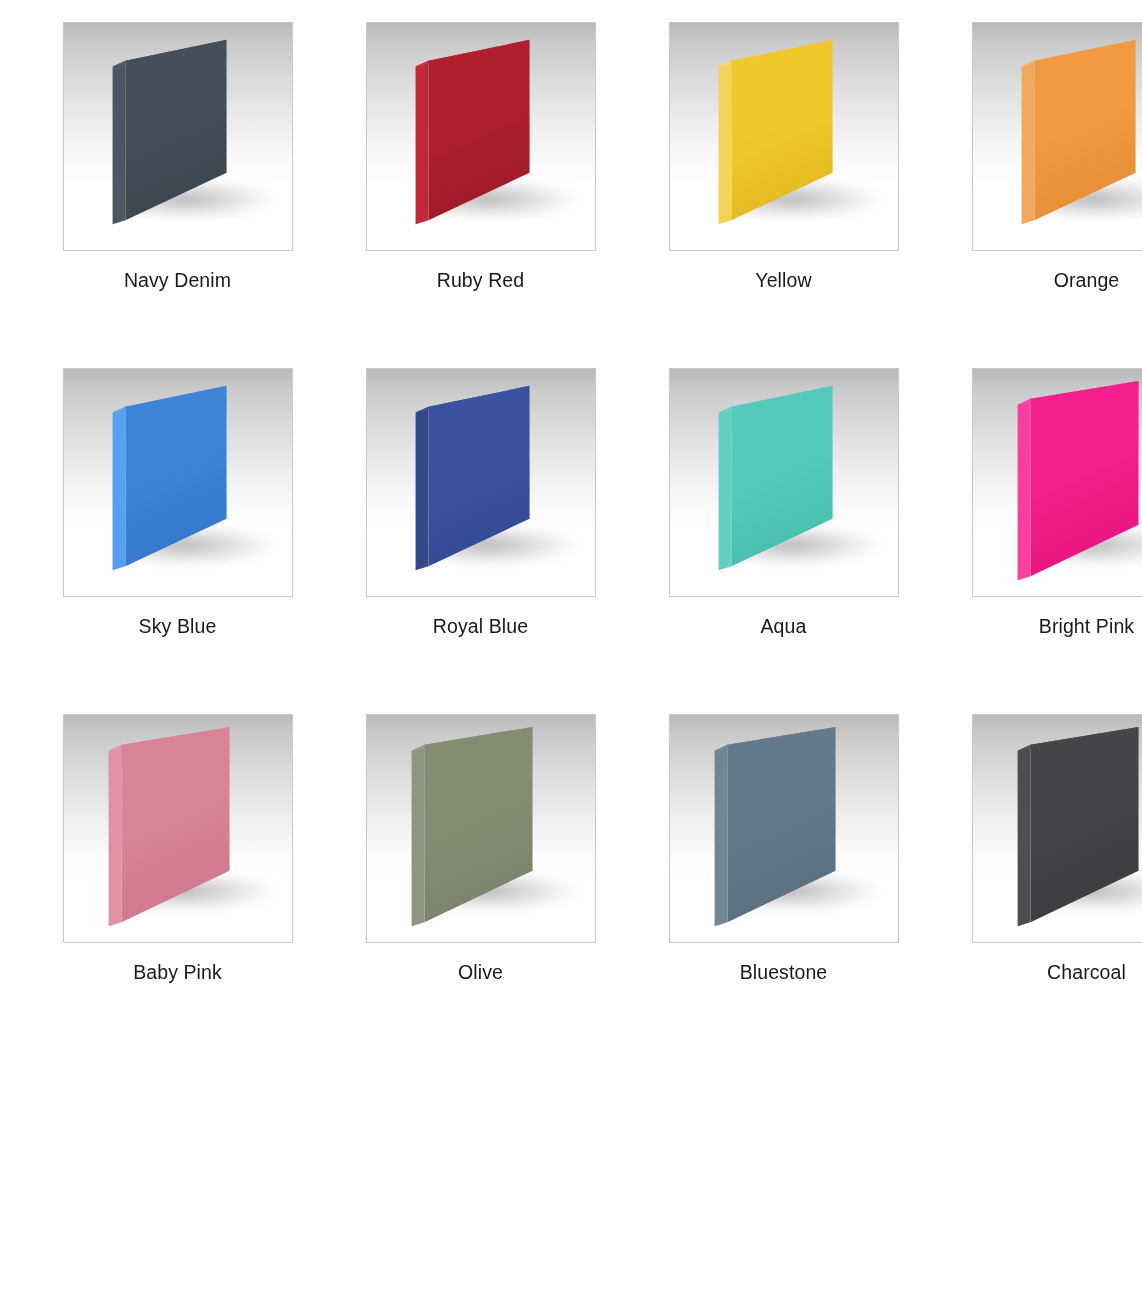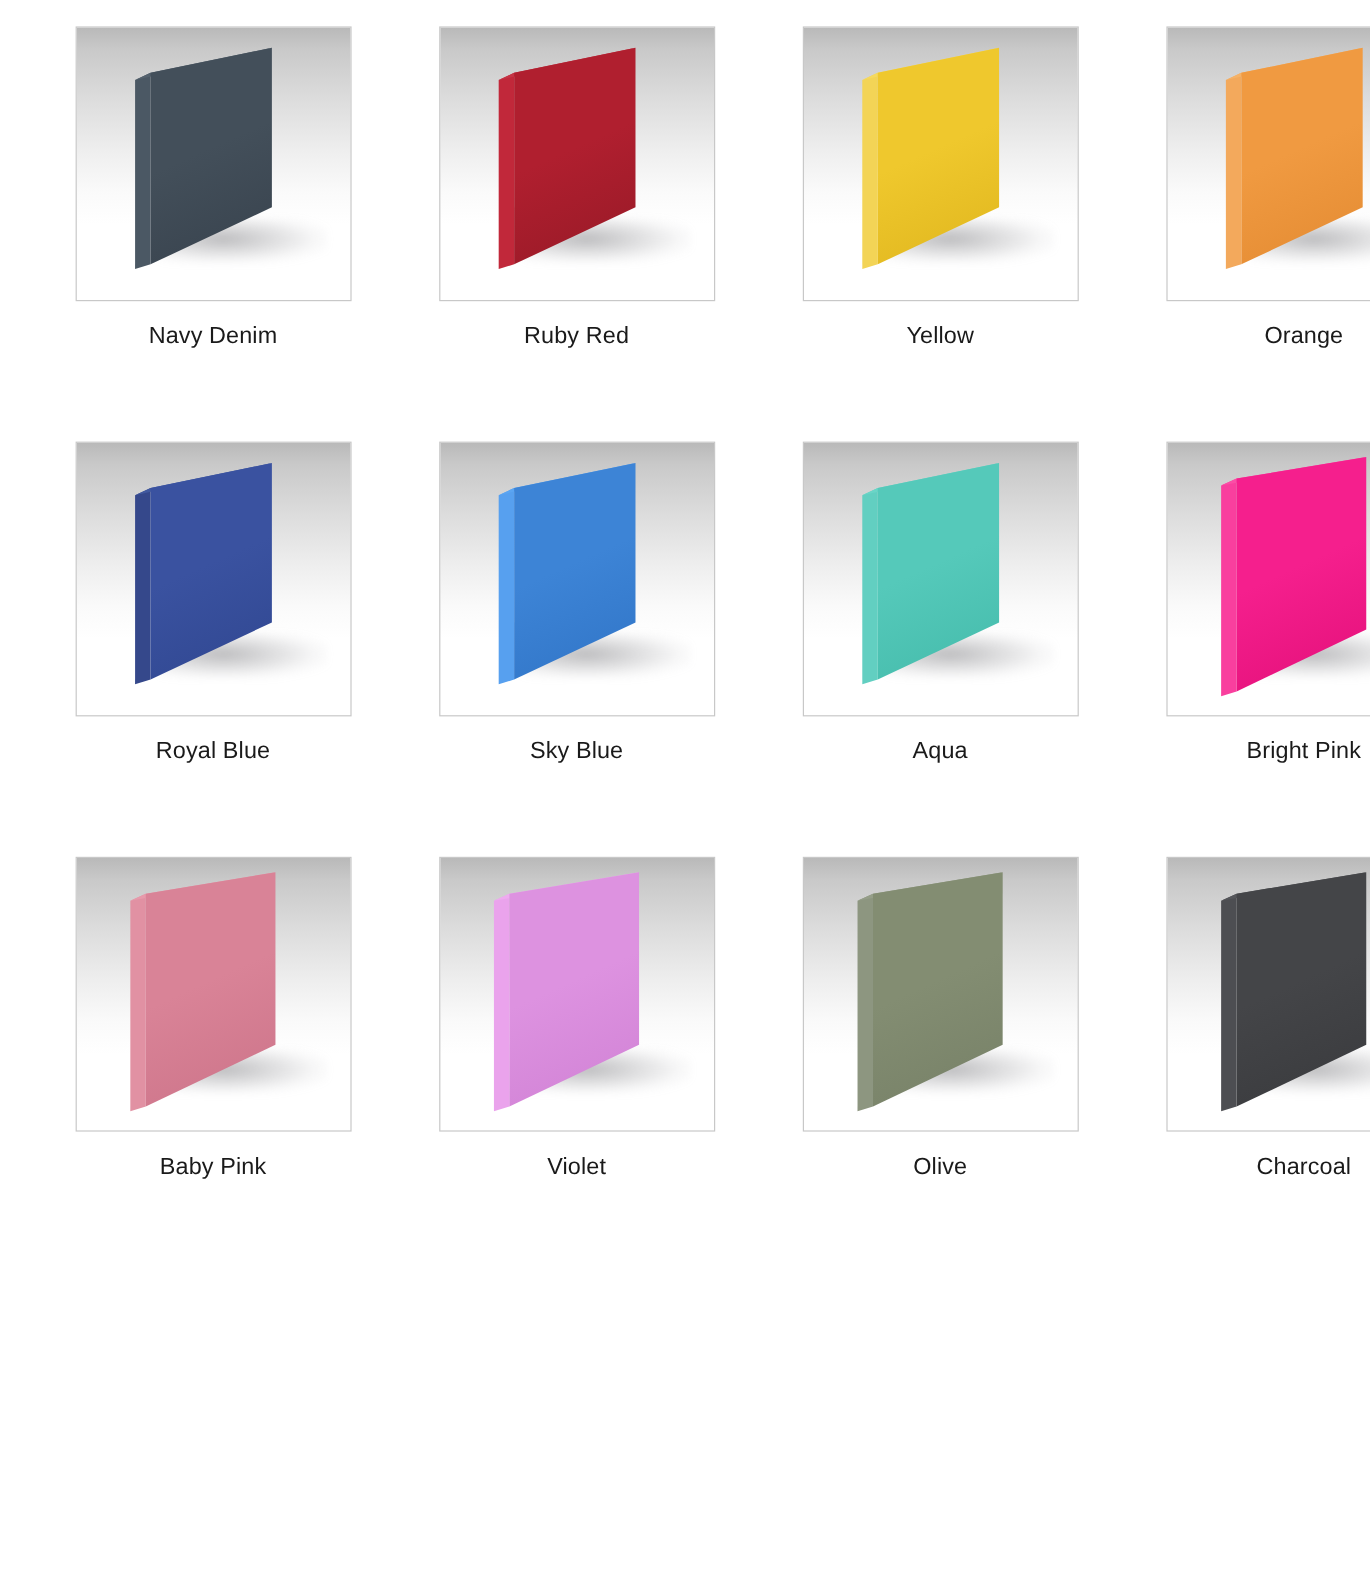--- a/index.html
+++ b/index.html
@@ -162,56 +162,56 @@
           <polygon points="62,38 164,17 164,151 62,199" fill="url(#fg3)"></polygon>
         </svg>
       </div>
       <div class="swatch-label">Orange</div>
     </div>
     <div class="swatch-cell">
       <div class="swatch-card">
         <div class="ground-shadow"></div>
         <svg class="panel-svg" viewBox="0 0 230 229" preserveAspectRatio="none">
           <defs>
+            <linearGradient id="fg4" x1="0" y1="0" x2="0.25" y2="1">
+              <stop offset="0%" stop-color="#3d84d6"></stop>
+              <stop offset="55%" stop-color="#3d84d6"></stop>
+              <stop offset="100%" stop-color="#3479cb"></stop>
+            </linearGradient>
+          </defs>
+          <polygon points="49,44 62,38 62,199 49,203" fill="#57a0ef"></polygon>
+          <polygon points="49,44 62,38 164,17 153,21" fill="#5ba5f2"></polygon>
+          <polygon points="62,38 164,17 164,151 62,199" fill="url(#fg4)"></polygon>
+        </svg>
+      </div>
+      <div class="swatch-label">Sky Blue</div>
+    </div>
+    <div class="swatch-cell">
+      <div class="swatch-card">
+        <div class="ground-shadow"></div>
+        <svg class="panel-svg" viewBox="0 0 230 229" preserveAspectRatio="none">
+          <defs>
             <linearGradient id="fg5" x1="0" y1="0" x2="0.25" y2="1">
               <stop offset="0%" stop-color="#3a52a0"></stop>
               <stop offset="55%" stop-color="#3a52a0"></stop>
               <stop offset="100%" stop-color="#334a95"></stop>
             </linearGradient>
           </defs>
           <polygon points="49,44 62,38 62,199 49,203" fill="#35488b"></polygon>
           <polygon points="49,44 62,38 164,17 153,21" fill="#41599f"></polygon>
           <polygon points="62,38 164,17 164,151 62,199" fill="url(#fg5)"></polygon>
         </svg>
       </div>
       <div class="swatch-label">Royal Blue</div>
     </div>
     <div class="swatch-cell">
       <div class="swatch-card">
         <div class="ground-shadow"></div>
         <svg class="panel-svg" viewBox="0 0 230 229" preserveAspectRatio="none">
           <defs>
-            <linearGradient id="fg4" x1="0" y1="0" x2="0.25" y2="1">
-              <stop offset="0%" stop-color="#3d84d6"></stop>
-              <stop offset="55%" stop-color="#3d84d6"></stop>
-              <stop offset="100%" stop-color="#3479cb"></stop>
-            </linearGradient>
-          </defs>
-          <polygon points="49,44 62,38 62,199 49,203" fill="#57a0ef"></polygon>
-          <polygon points="49,44 62,38 164,17 153,21" fill="#5ba5f2"></polygon>
-          <polygon points="62,38 164,17 164,151 62,199" fill="url(#fg4)"></polygon>
-        </svg>
-      </div>
-      <div class="swatch-label">Sky Blue</div>
-    </div>
-    <div class="swatch-cell">
-      <div class="swatch-card">
-        <div class="ground-shadow"></div>
-        <svg class="panel-svg" viewBox="0 0 230 229" preserveAspectRatio="none">
-          <defs>
             <linearGradient id="fg6" x1="0" y1="0" x2="0.25" y2="1">
               <stop offset="0%" stop-color="#55c9ba"></stop>
               <stop offset="55%" stop-color="#55c9ba"></stop>
               <stop offset="100%" stop-color="#49bfaf"></stop>
             </linearGradient>
           </defs>
           <polygon points="49,44 62,38 62,199 49,203" fill="#62cfc1"></polygon>
           <polygon points="49,44 62,38 164,17 153,21" fill="#6ad5c7"></polygon>
           <polygon points="62,38 164,17 164,151 62,199" fill="url(#fg6)"></polygon>
         </svg>
@@ -252,56 +252,56 @@
           <polygon points="58,30 167,12 167,157 58,209" fill="url(#fg8)"></polygon>
         </svg>
       </div>
       <div class="swatch-label">Baby Pink</div>
     </div>
     <div class="swatch-cell">
       <div class="swatch-card">
         <div class="ground-shadow"></div>
         <svg class="panel-svg" viewBox="0 0 230 229" preserveAspectRatio="none">
           <defs>
-            <linearGradient id="fg10" x1="0" y1="0" x2="0.25" y2="1">
-              <stop offset="0%" stop-color="#dd92e0"></stop>
-              <stop offset="55%" stop-color="#dd92e0"></stop>
-              <stop offset="100%" stop-color="#d486d8"></stop>
-            </linearGradient>
-          </defs>
-          <polygon points="45,36 58,30 58,209 45,213" fill="#eaa3ec"></polygon>
-          <polygon points="45,36 58,30 167,12 156,16" fill="#eeabef"></polygon>
-          <polygon points="58,30 167,12 167,157 58,209" fill="url(#fg10)"></polygon>
-        </svg>
-      </div>
-      <div class="swatch-label">Violet</div>
-    </div>
-    <div class="swatch-cell">
-      <div class="swatch-card">
-        <div class="ground-shadow"></div>
-        <svg class="panel-svg" viewBox="0 0 230 229" preserveAspectRatio="none">
-          <defs>
             <linearGradient id="fg13" x1="0" y1="0" x2="0.25" y2="1">
               <stop offset="0%" stop-color="#838d72"></stop>
               <stop offset="55%" stop-color="#838d72"></stop>
               <stop offset="100%" stop-color="#7a846a"></stop>
             </linearGradient>
           </defs>
           <polygon points="45,36 58,30 58,209 45,213" fill="#8d9680"></polygon>
           <polygon points="45,36 58,30 167,12 156,16" fill="#959e88"></polygon>
           <polygon points="58,30 167,12 167,157 58,209" fill="url(#fg13)"></polygon>
         </svg>
       </div>
       <div class="swatch-label">Olive</div>
     </div>
     <div class="swatch-cell">
       <div class="swatch-card">
         <div class="ground-shadow"></div>
         <svg class="panel-svg" viewBox="0 0 230 229" preserveAspectRatio="none">
           <defs>
+            <linearGradient id="fg14" x1="0" y1="0" x2="0.25" y2="1">
+              <stop offset="0%" stop-color="#647a8a"></stop>
+              <stop offset="55%" stop-color="#647a8a"></stop>
+              <stop offset="100%" stop-color="#5a7080"></stop>
+            </linearGradient>
+          </defs>
+          <polygon points="45,36 58,30 58,209 45,213" fill="#6f8694"></polygon>
+          <polygon points="45,36 58,30 167,12 156,16" fill="#778e9c"></polygon>
+          <polygon points="58,30 167,12 167,157 58,209" fill="url(#fg14)"></polygon>
+        </svg>
+      </div>
+      <div class="swatch-label">Bluestone</div>
+    </div>
+    <div class="swatch-cell">
+      <div class="swatch-card">
+        <div class="ground-shadow"></div>
+        <svg class="panel-svg" viewBox="0 0 230 229" preserveAspectRatio="none">
+          <defs>
             <linearGradient id="fg15" x1="0" y1="0" x2="0.25" y2="1">
               <stop offset="0%" stop-color="#444548"></stop>
               <stop offset="55%" stop-color="#444548"></stop>
               <stop offset="100%" stop-color="#3c3d40"></stop>
             </linearGradient>
           </defs>
           <polygon points="45,36 58,30 58,209 45,213" fill="#4d4e52"></polygon>
           <polygon points="45,36 58,30 167,12 156,16" fill="#55565a"></polygon>
           <polygon points="58,30 167,12 167,157 58,209" fill="url(#fg15)"></polygon>
         </svg>

